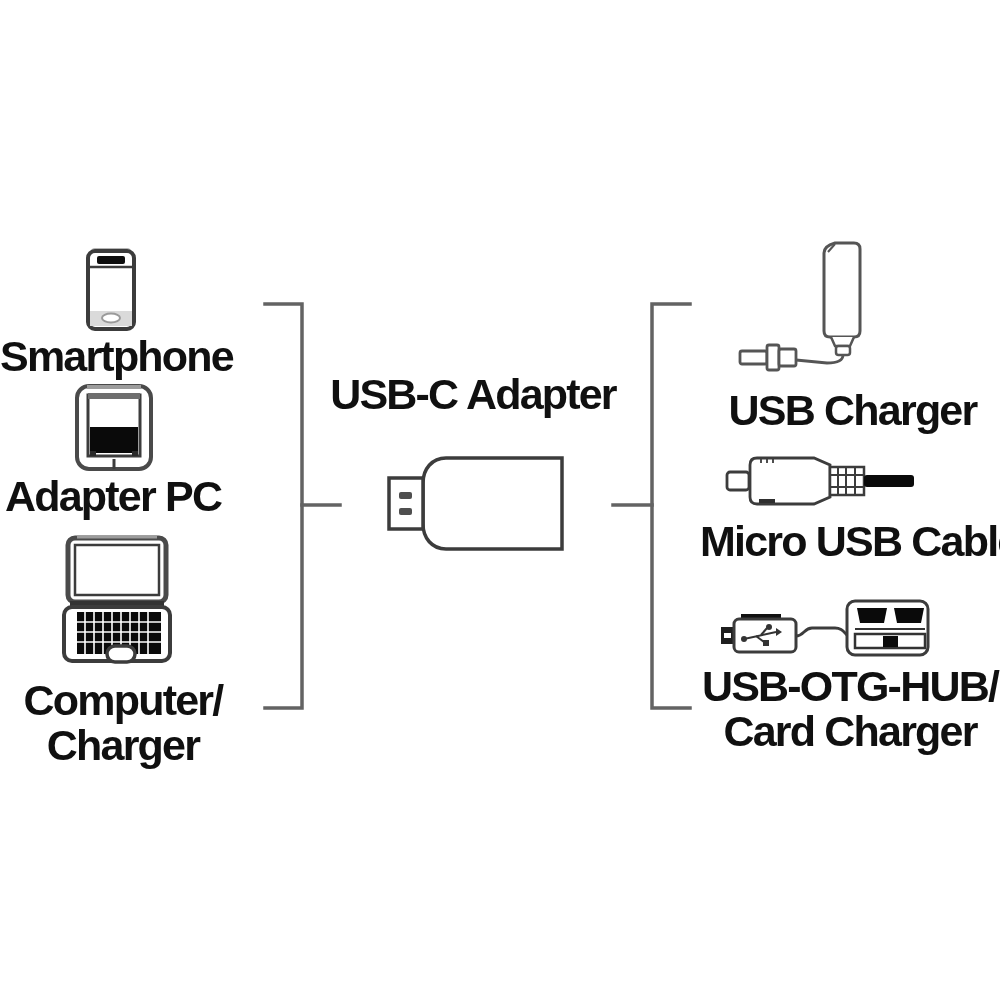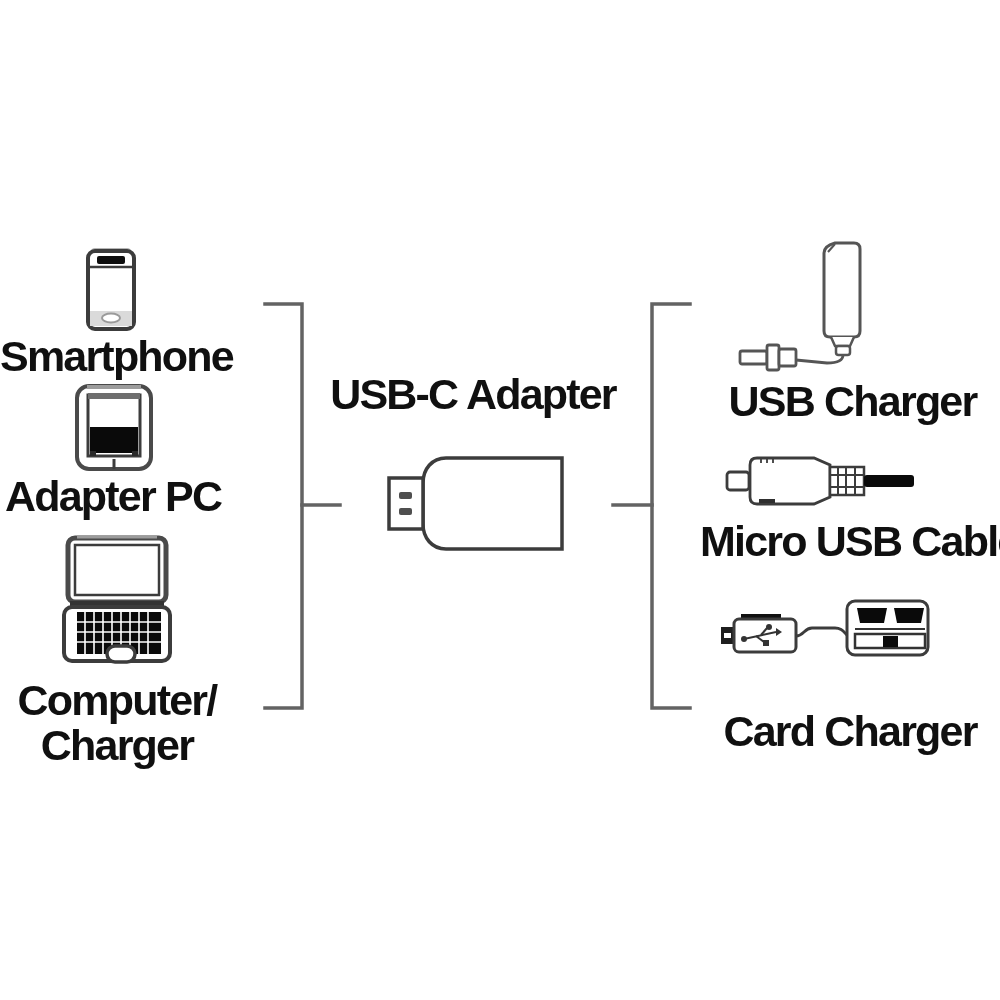--- a/index.html
+++ b/index.html
@@ -68,21 +68,21 @@
           <line x1="69" y1="81" x2="69" y2="123"></line>
         <line x1="78" y1="81" x2="78" y2="123"></line>
           <line x1="87" y1="81" x2="87" y2="123"></line>
         <line x1="16" y1="91" x2="100" y2="91"></line>
           <line x1="16" y1="101" x2="100" y2="101"></line>
         <line x1="16" y1="111" x2="100" y2="111"></line>
       </g>
       <rect x="46" y="115" width="28" height="16" rx="8" fill="#ffffff" stroke="#3c3c3c" stroke-width="3.5"></rect>
     </svg>
   </div>
-  <div class="label" style="left:7px;top:678px;width:220px;">
+  <div class="label" style="left:13px;top:678px;width:220px;">
     <span>Computer/</span><br>
     <span>Charger</span>
   </div>
 
   <div class="icon" style="left:261px;top:301px;">
     <svg width="84" height="410" viewBox="0 0 84 410">
       <g stroke="#636363" stroke-width="3.5" fill="none" stroke-linecap="square">
         <path d="M 4 3 H 41 V 407 H 4"></path>
         <path d="M 41 204 H 79"></path>
       </g>
@@ -116,21 +116,21 @@
       <path d="M 99 3 H 118 Q 124 3 124 9 V 91 Q 124 97 118 97 H 94 Q 88 97 88 91 V 13 Q 88 6 99 3 Z" fill="#ffffff" stroke="#555555" stroke-width="3"></path>
       <path d="M 92 12 L 99 4" stroke="#555555" stroke-width="2" fill="none"></path>
       <path d="M 95 97 L 99 106 H 114 L 118 97" fill="#ffffff" stroke="#555555" stroke-width="2.5"></path>
       <rect x="100" y="106" width="14" height="9" rx="2.5" fill="#ffffff" stroke="#555555" stroke-width="2.5"></rect>
       <path d="M 107 115 C 107 121 100 123 91 123 L 60 120" fill="none" stroke="#555555" stroke-width="2.8"></path>
       <rect x="4" y="111" width="27" height="13" rx="2" fill="#ffffff" stroke="#555555" stroke-width="2.8"></rect>
       <rect x="31" y="105" width="12" height="25" rx="2" fill="#ffffff" stroke="#555555" stroke-width="2.8"></rect>
       <rect x="43" y="109" width="17" height="17" rx="2" fill="#ffffff" stroke="#555555" stroke-width="2.8"></rect>
     </svg>
   </div>
-  <div class="label" style="left:725px;top:379px;width:255px;">
+  <div class="label" style="left:725px;top:388px;width:255px;">
     <span>USB Charger</span>
   </div>
 
   <div class="icon" style="left:724px;top:454px;">
     <svg width="194" height="54" viewBox="0 0 194 54">
       <rect x="3" y="18" width="22" height="18" rx="3" fill="#ffffff" stroke="#3c3c3c" stroke-width="2.8"></rect>
       <path d="M 33 4 H 90 L 106 11 V 43 L 90 50 H 33 Q 26 50 26 43 V 11 Q 26 4 33 4 Z" fill="#ffffff" stroke="#3c3c3c" stroke-width="2.8"></path>
       <g stroke="#3c3c3c" stroke-width="1.8">
         <line x1="37" y1="4" x2="37" y2="9"></line>
           <line x1="43" y1="4" x2="43" y2="9"></line>
@@ -170,17 +170,17 @@
       <path d="M 77 40 C 85 40 85 32 93 32 H 116 C 122 32 124 35 128 39 L 139 51" fill="none" stroke="#3c3c3c" stroke-width="2.8"></path>
       <rect x="128" y="5" width="81" height="54" rx="8" fill="#ffffff" stroke="#3c3c3c" stroke-width="3"></rect>
       <path d="M 138 12 H 168 L 165 27 H 141 Z" fill="#0a0a0a"></path>
       <path d="M 175 12 H 205 L 202 27 H 178 Z" fill="#0a0a0a"></path>
       <line x1="136" y1="33" x2="206" y2="33" stroke="#333333" stroke-width="2"></line>
       <rect x="136" y="38" width="70" height="14" fill="#ffffff" stroke="#333333" stroke-width="2.5"></rect>
       <rect x="164" y="40" width="15" height="11" fill="#0a0a0a"></rect>
     </svg>
   </div>
   <div class="label" style="left:700px;top:664px;width:300px;">
-    <br>
+    <span>USB-OTG-HUB/</span><br>
     <span>Card Charger</span>
   </div>
 
 </div>
 
 </body></html>

